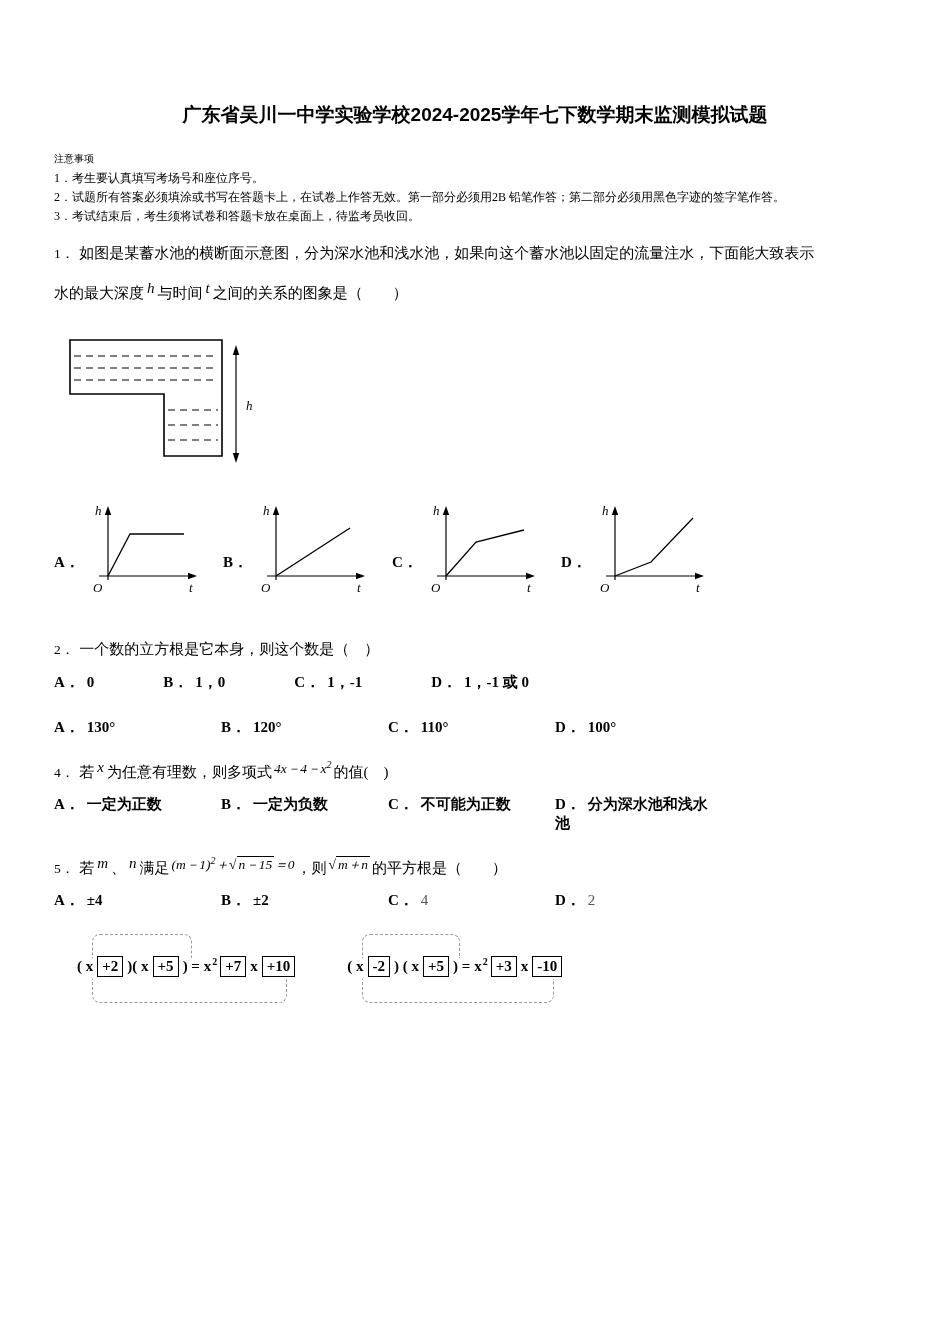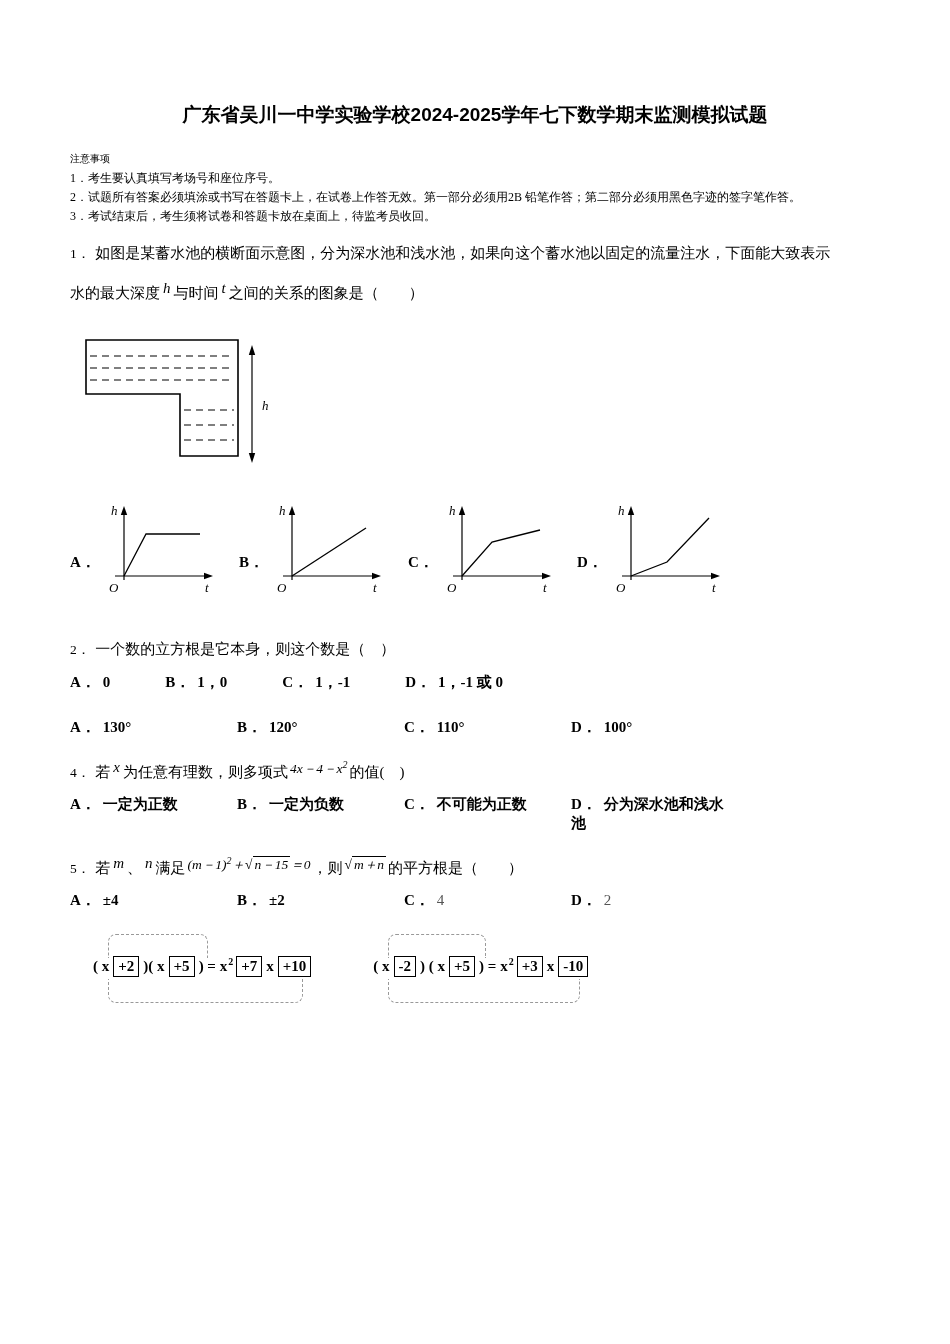--- a/index.html
+++ b/index.html
@@ -1,19 +1,19 @@
 <!DOCTYPE html>
 <html><head>
 <meta charset="utf-8">
 <style>
   *{box-sizing:border-box;}
   html,body{margin:0;padding:0;}
   body{width:950px;height:1344px;background:#fff;color:#000;
        font-family:"Liberation Serif","DejaVu Serif",serif;font-size:15px;}
-  .page{padding:102px 70px 0;}
+  .page{padding:102px 54px 0;}
   .title{font-family:"Liberation Sans","DejaVu Sans",sans-serif;font-size:19px;
          font-weight:bold;text-align:center;margin:0 0 24px;}
   .notice-heading{font-size:10px;margin-bottom:3px;}
   .note{font-size:12px;line-height:1.58;}
   .section-heading{font-weight:bold;font-size:15.5px;margin-top:30px;}
   .qline{margin-top:14px;line-height:1.75;}
   .qnum{font-size:13.5px;margin-right:5px;}
   .mvar{font-style:italic;position:relative;top:-5px;padding:0 3px;}
   .imath{font-style:italic;font-size:13.5px;position:relative;top:-4px;padding:0 2px;}
   sup{font-size:10px;}
@@ -23,25 +23,25 @@
   .graphs-row{display:flex;margin-top:26px;}
   .gcell{width:169px;display:flex;align-items:flex-end;}
   .g-label{font-weight:bold;margin:0 4px 24px 0;}
   .sv{font-style:italic;font-size:13px;font-family:"Liberation Serif",serif;}
   .ax{stroke:#000;stroke-width:1.2;}
   .outline{fill:none;stroke:#000;stroke-width:1.6;}
   .dash{stroke:#000;stroke-dasharray:7 5;stroke-width:1.1;}
   .curve{stroke:#000;stroke-width:1.3;fill:none;}
   .ah{fill:#000;stroke:none;}
   .opts{display:flex;margin-top:10px;font-weight:bold;}
-  .opts.tight{gap:55px;}
+  .opts.tight{gap:69px;}
   .opts.wide .opt{width:167px;}
   .opt-label{margin-right:7px;}
   .muted{color:#555;font-weight:normal;}
-  .q6-row{display:flex;gap:42px;margin:12px 0 0 14px;}
+  .q6-row{display:flex;gap:32px;margin:12px 0 0 14px;}
   .expr{position:relative;padding:26px 8px 30px;font-weight:bold;font-size:15px;white-space:nowrap;}
   .tok{padding:0 1px;}
   .box{display:inline-block;border:1.2px solid #000;padding:0 4px;margin:0 3px;line-height:1.25;}
   .loop{position:absolute;border:1.5px dashed #999;}
   .loop-up{top:4px;height:24px;left:10%;width:42%;border-bottom:none;border-radius:8px 8px 0 0;}
   .loop-down{bottom:4px;height:24px;left:10%;width:82%;border-top:none;border-radius:0 0 8px 8px;}
 </style>
 </head>
 <body>
 

